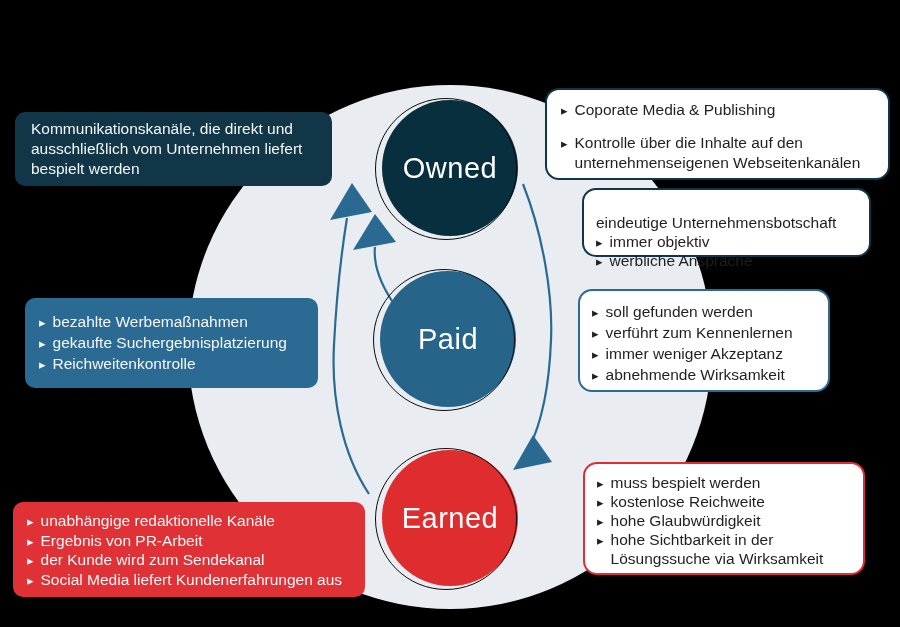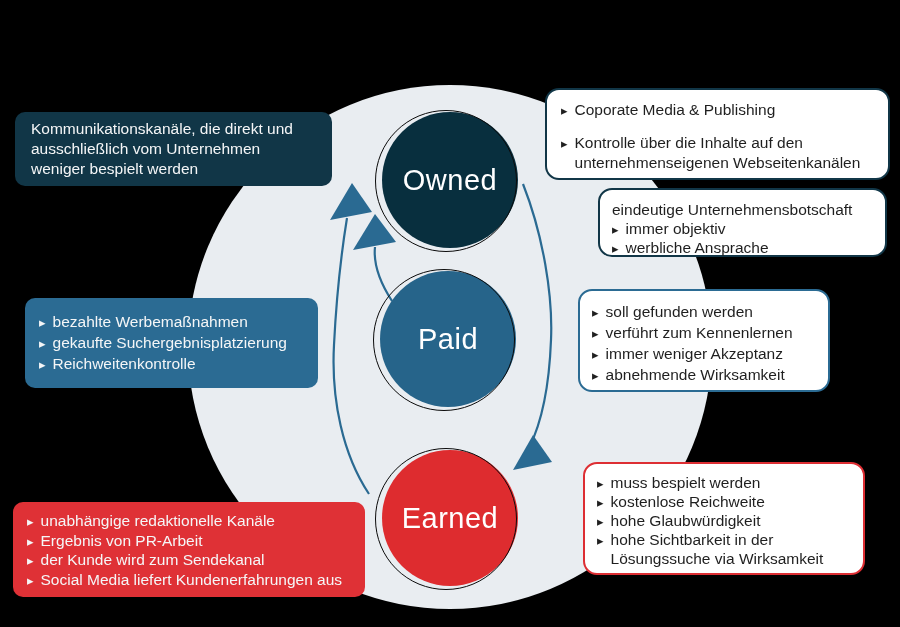--- a/index.html
+++ b/index.html
@@ -16,21 +16,21 @@
   
   .node{
     position:absolute;width:136px;height:136px;border-radius:50%;
     display:flex;align-items:center;justify-content:center;
     color:#fff;font-size:29px;font-weight:500;letter-spacing:.5px;
   }
   .node .ring{
     position:absolute;left:-7px;top:-2px;width:140px;height:140px;
     border:1.5px solid #0b0b0b;border-radius:50%;
   }
-  .node-owned{left:382px;top:112px;background:#082f3e;}
+  .node-owned{left:382px;top:100px;background:#082f3e;}
   .node-paid{left:380px;top:271px;background:#26648a;}
   .node-earned{left:382px;top:450px;background:#de2c2f;}
   .node span{position:relative;}
 
   
   .callout{position:absolute;box-sizing:border-box;font-size:15.5px;}
   .callout p{margin:0;}
   .callout ul{list-style:none;margin:0;padding:0;}
   .callout li{display:flex;gap:7px;align-items:flex-start;}
   .bul{flex:0 0 auto;font-size:13px;line-height:inherit;transform:translateY(.5px);}
@@ -49,22 +49,22 @@
   .co-earned-left{
     left:13px;top:502px;width:352px;height:95px;background:#df3136;
     padding:9px 14px;line-height:19.5px;border-radius:10px;
   }
   .co-owned-right-top{
     left:545px;top:88px;width:345px;height:92px;border:2px solid #113647;
     padding:10px 14px;line-height:20px;
   }
   .co-owned-right-top ul{display:flex;flex-direction:column;row-gap:13px;}
   .co-owned-right-bottom{
-    left:598px;top:188px;width:289px;height:69px;border:2px solid #113647;
-    padding:10px 12px;line-height:19px;
+    left:582px;top:188px;width:289px;height:69px;border:2px solid #113647;
+    padding:23px 12px;line-height:19px;
   }
   .co-owned-right-bottom .heading{margin:0;}
   .co-paid-right{
     left:578px;top:289px;width:252px;height:103px;border:2px solid #2b6b93;
     padding:10px 12px;line-height:21px;
   }
   .co-earned-right{
     left:583px;top:462px;width:282px;height:113px;border:2px solid #dd2e33;
     padding:9px 12px;line-height:19px;
   }
@@ -95,21 +95,21 @@
   <div class="node node-earned">
     <div class="ring"></div>
     <span>Earned</span>
   </div>
   <div class="node node-paid">
     <div class="ring"></div>
     <span>Paid</span>
   </div>
 
   <div class="callout filled co-owned-left">
-    <p>Kommunikationskanäle, die direkt und ausschließlich vom Unternehmen weniger bespielt werden</p>
+    <p>Kommunikationskanäle, die direkt und ausschließlich vom Unternehmen liefert bespielt werden</p>
   </div>
 
   <div class="callout filled co-paid-left">
     <ul>
       <li>
           <span class="bul">▸</span>
           <span>bezahlte Werbemaßnahmen</span>
         </li>
       <li>
           <span class="bul">▸</span>

